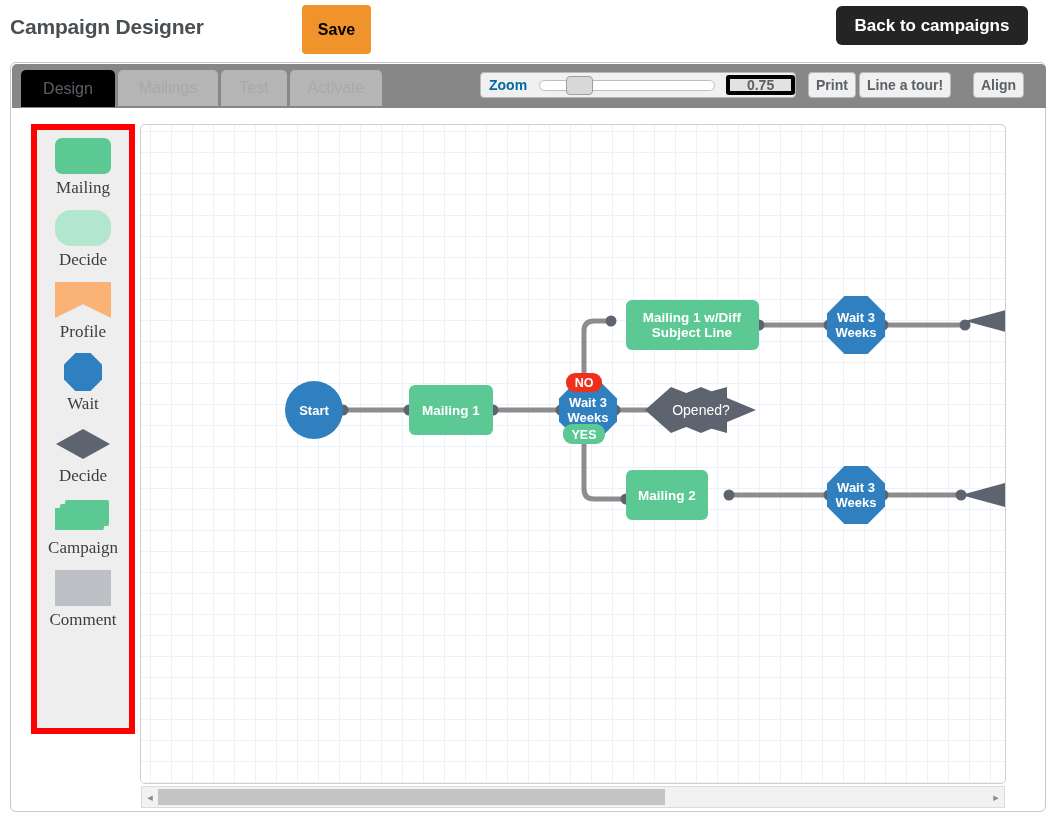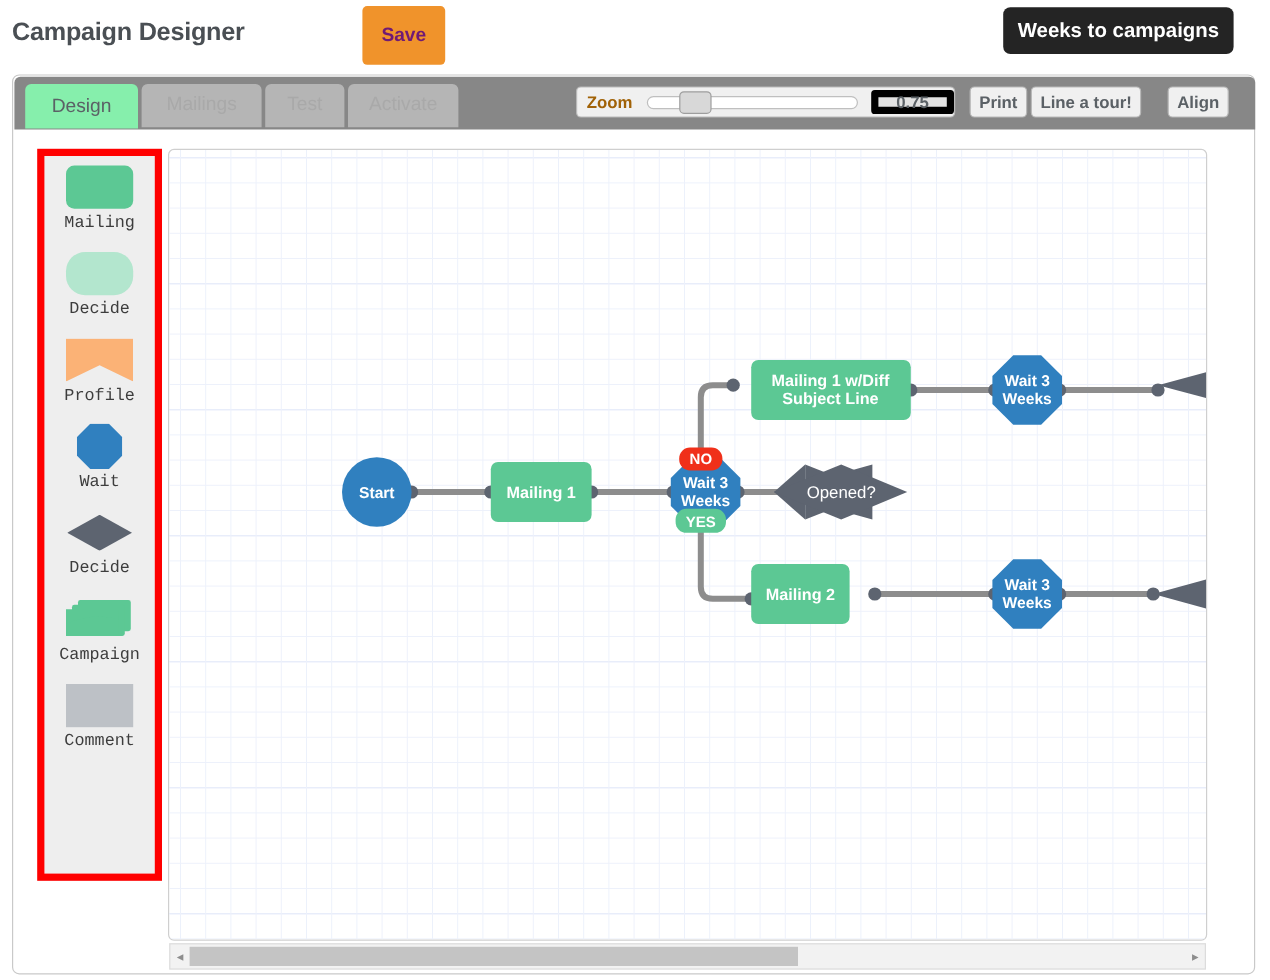--- a/index.html
+++ b/index.html
@@ -29,21 +29,21 @@
     color: #4a4f54;
     letter-spacing: -0.2px;
   }
   #save-button {
     position: absolute;
     left: 302px; top: 5px;
     width: 69px; height: 49px;
     background: #f0932b;
     border: none;
     border-radius: 4px;
-    color: #701a75;
+    color: #000000;
     font-family: "Liberation Sans", sans-serif;
     font-size: 16px;
     font-weight: bold;
     cursor: pointer;
     padding: 0;
   }
   #back-to-campaigns-button {
     position: absolute;
     left: 836px; top: 6px;
     width: 192px; height: 39px;
@@ -88,42 +88,42 @@
     background: #b5b5b5;
     display: flex;
     align-items: center;
     justify-content: center;
     cursor: pointer;
     box-sizing: border-box;
     border: none;
     font-family: "Liberation Sans", sans-serif;
   }
   .tab.active {
-    background: #86efac;
+    background: #000000;
     color: #5b6166;
     height: 37px;
   }
 
   
   #zoom-group {
     position: absolute;
     left: 480px; top: 72px;
     width: 316px; height: 26px;
     background: #f0f0f0;
     border: 1px solid #b9b9b9;
     border-radius: 4px;
     box-sizing: border-box;
     display: flex;
     align-items: center;
   }
   #zoom-label {
     margin-left: 8px;
     font-size: 14px;
     font-weight: bold;
-    color: #a16207;
+    color: #0369a1;
   }
   #zoom-slider-track {
     position: relative;
     margin-left: 12px;
     width: 185px; height: 11px;
     background: #ffffff;
     border: 1px solid #bfbfbf;
     border-radius: 6px;
     box-sizing: border-box;
     cursor: pointer;
@@ -135,21 +135,21 @@
     background: #d8d8d8;
     border: 1px solid #9e9e9e;
     border-radius: 4px;
     box-sizing: border-box;
     cursor: grab;
   }
   #zoom-value {
     margin-left: 11px;
     width: 72px; height: 20px;
     background: #e2e2e2;
-    border: 6px solid #000000;
+    border: 4px solid #000000;
     border-radius: 3px;
     box-sizing: border-box;
     font-size: 14px;
     font-weight: bold;
     color: #5b6166;
     display: flex;
     align-items: center;
     justify-content: center;
   }
   .tool-button {
@@ -192,24 +192,24 @@
     margin-top: 7px;
   }
   .palette-glyph {
     width: 58px; height: 38px;
     display: flex;
     align-items: center;
     justify-content: center;
     flex: none;
   }
   .palette-label {
-    font-size: 14px;
+    font-size: 17px;
     color: #3d3d3d;
     margin-top: 3px;
-    font-family: Liberation Mono, monospace;
+    font-family: Liberation Serif, serif;
     white-space: nowrap;
   }
   
   .g-mailing  { width: 56px; height: 36px; background: #5cc894; border-radius: 7px; }
   .g-notify   { width: 56px; height: 36px; background: #b3e6ce; border-radius: 16px; }
   .g-profile  { width: 56px; height: 36px; background: #fbb276;
                 clip-path: polygon(0 0, 100% 0, 100% 100%, 50% 62%, 50% 62%, 0 100%);
                 -webkit-clip-path: polygon(0 0, 100% 0, 100% 100%, 50% 62%, 0 100%); }
   .g-wait     { width: 38px; height: 38px; background: #3080bf;
                 clip-path: polygon(30% 0,70% 0,100% 30%,100% 70%,70% 100%,30% 100%,0 70%,0 30%); }
@@ -281,21 +281,21 @@
     flex: 1;
     height: 16px;
   }
 </style>
 </head>
 <body>
 
 <div id="header">
   <div id="page-title">Campaign Designer</div>
   <button id="save-button">Save</button>
-  <button id="back-to-campaigns-button">Weeks to campaigns</button>
+  <button id="back-to-campaigns-button">Back to campaigns</button>
 </div>
 
 <div id="main-panel">
   <div id="tab-strip"></div>
 </div>
 
 <div id="tabs-host">
     <div class="tab active" style="left: 21px; width: 94px; position: absolute; top: 70px;">
       <span>Design</span>
     </div>

